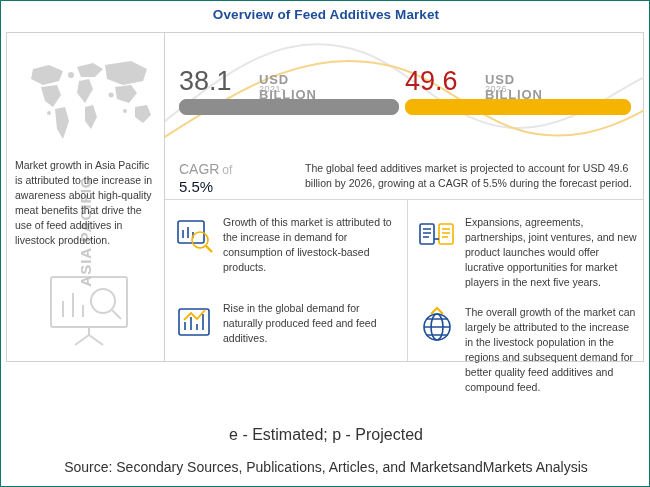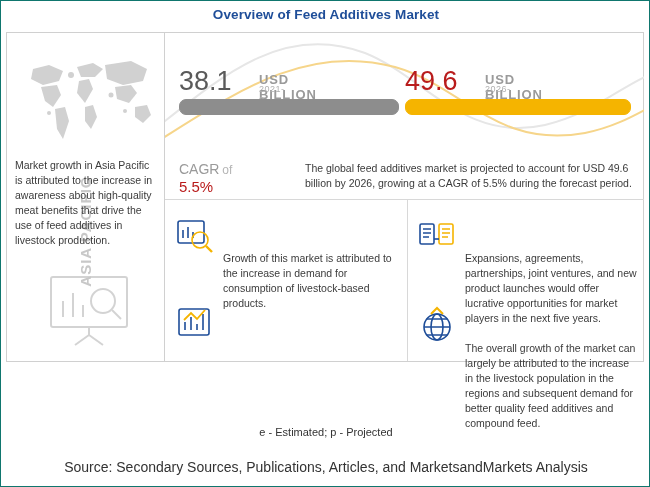--- a/index.html
+++ b/index.html
@@ -166,21 +166,21 @@
   .cagr-label {
     font-size: 14px;
     color: #9a9a9a;
   }
   .cagr-of {
     font-size: 12px;
     color: #b5b5b5;
   }
   .cagr-value {
     font-size: 15px;
-    color: #b91c1c;
+    color: #0f172a;
     margin-top: 1px;
   }
   .lead-text {
     position: absolute;
     left: 298px;
     top: 128px;
     width: 348px;
     font-size: 10.5px;
     line-height: 15px;
     color: #3b3b3b;
@@ -209,33 +209,32 @@
   }
   .point .ic {
     flex: 0 0 auto;
     width: 40px;
     height: 40px;
   }
   .point .tx {
     font-size: 10.5px;
     line-height: 15px;
     color: #3b3b3b;
-    margin-top: 36px;
   }
   .p1 { left: 168px; top: 182px; width: 224px; }
   .p2 { left: 168px; top: 268px; width: 224px; }
   .p3 { left: 410px; top: 182px; width: 222px; }
   .p4 { left: 410px; top: 272px; width: 222px; }
   .footnote {
     position: absolute;
     top: 425px;
     left: 0;
     width: 650px;
     text-align: center;
-    font-size: 11px;
+    font-size: 16px;
     color: #333333;
   }
   .source {
     position: absolute;
     top: 458px;
     left: 0;
     width: 650px;
     text-align: center;
     font-size: 14px;
     color: #333333;
@@ -337,20 +336,21 @@
     <div class="point p2">
       <span class="ic">
         <svg viewBox="0 0 40 40" width="40" height="40" aria-hidden="true">
           <g stroke="#1f4e99" stroke-width="1.6" fill="none">
             <rect x="4" y="8" width="30" height="26" rx="2"></rect>
             <path d="M10 29 L10 21 M16 29 L16 16 M22 29 L22 23 M28 29 L28 13"></path>
             <path d="M9 19 L16 12 L22 18 L30 9" stroke="#f5b400" stroke-width="1.8"></path>
           </g>
         </svg>
       </span>
+      <span class="tx">Rise in the global demand for naturally produced feed and feed additives.</span>
     </div>
 
     <div class="point p3">
       <span class="ic">
         <svg viewBox="0 0 40 40" width="40" height="40" aria-hidden="true">
           <g stroke="#1f4e99" stroke-width="1.6" fill="none">
             <rect x="3" y="9" width="14" height="20" rx="1.5"></rect>
             <rect x="22" y="9" width="14" height="20" rx="1.5" stroke="#f5b400"></rect>
             <path d="M6 14 L14 14 M6 18 L14 18 M6 22 L12 22"></path>
             <path d="M25 14 L33 14 M25 18 L33 18 M25 22 L31 22" stroke="#f5b400"></path>

